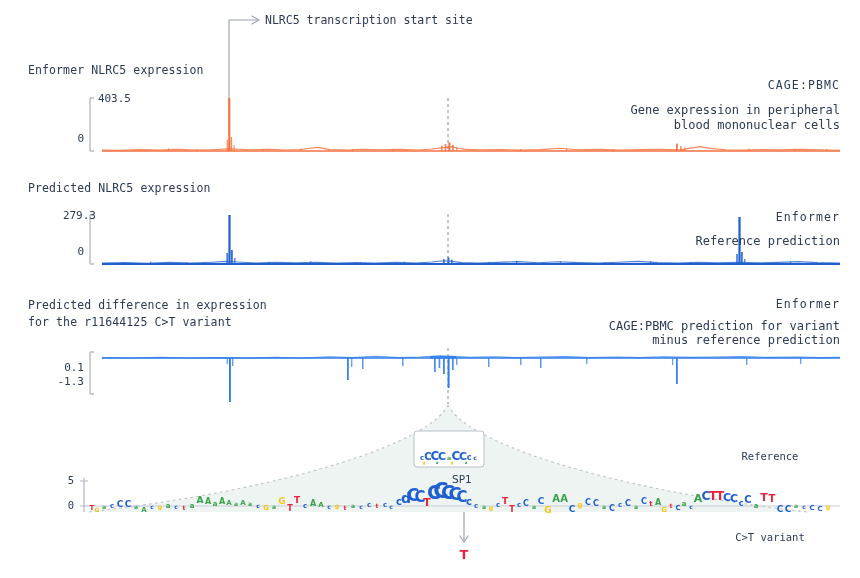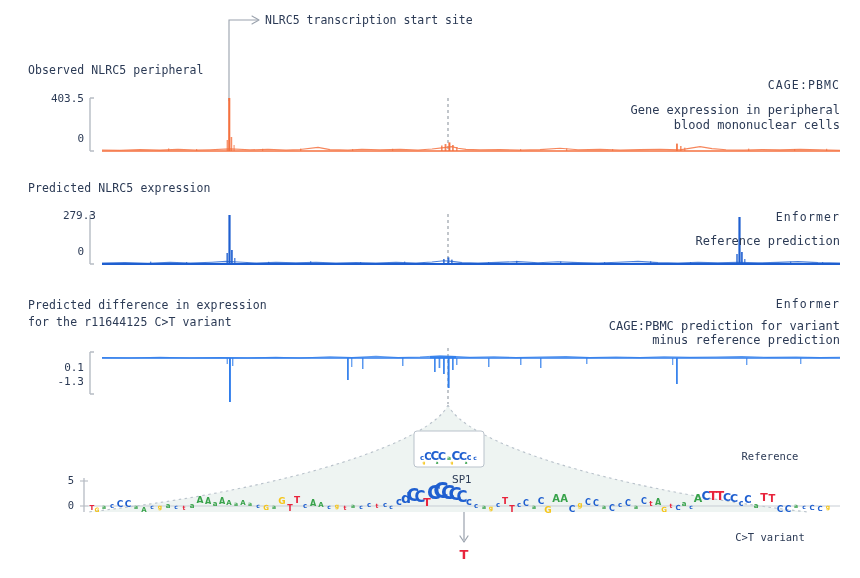--- a/index.html
+++ b/index.html
@@ -329,22 +329,22 @@
 
     <g>
       <line x1="464" y1="512" x2="464" y2="540" stroke="#9aa2ad" stroke-width="1.2"></line>
       <path d="M460,536 L464,542 L468,536" fill="none" stroke="#9aa2ad" stroke-width="1.2" stroke-linecap="round" stroke-linejoin="round"></path>
       <text x="464" y="559" font-size="13" font-weight="bold" fill="#E8243C" text-anchor="middle" font-family="'DejaVu Sans','Liberation Sans',sans-serif">T</text>
     </g>
   </svg>
 
   <div class="txt t-annot" style="left:265px;top:13px;">NLRC5 transcription start site</div>
 
-  <div class="txt t-title" style="left:28px;top:63px;">Observed NLRC5 peripheral</div>
-  <div class="txt t-axis" style="left:0px;top:92px;width:84px;">403.5</div>
+  <div class="txt t-title" style="left:28px;top:63px;">Enformer NLRC5 expression</div>
+  <div class="txt t-axis" style="left:0px;top:92px;width:84px;padding-left:47px;">403.5</div>
   <div class="txt t-axis" style="left:0px;top:132px;width:84px;">0</div>
   <div class="txt t-right-main" style="left:560px;top:78px;width:280px;">CAGE:PBMC</div>
   <div class="txt t-right-sub" style="left:540px;top:101px;width:300px;">Gene expression in peripheral</div>
   <div class="txt t-right-sub" style="left:540px;top:116px;width:300px;">blood mononuclear cells</div>
 
   <div class="txt t-title" style="left:28px;top:181px;">Predicted NLRC5 expression</div>
   <div class="txt t-axis" style="left:0px;top:209px;width:84px;padding-left:12px;">279.3</div>
   <div class="txt t-axis" style="left:0px;top:245px;width:84px;">0</div>
   <div class="txt t-right-main" style="left:560px;top:210px;width:280px;">Enformer</div>
   <div class="txt t-right-sub" style="left:540px;top:232px;width:300px;">Reference prediction</div>

